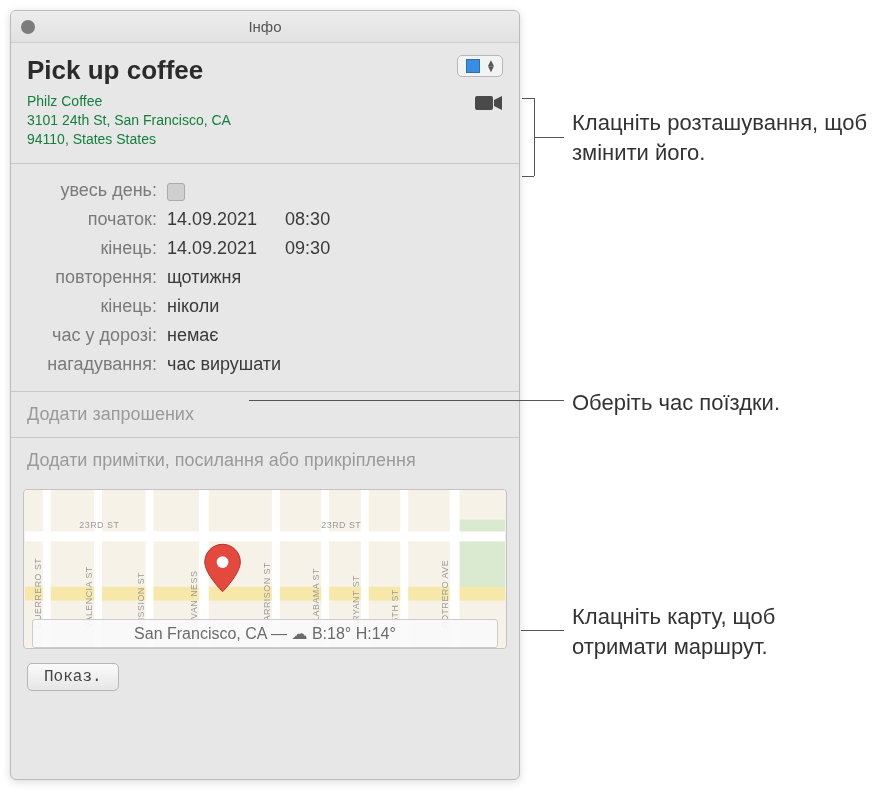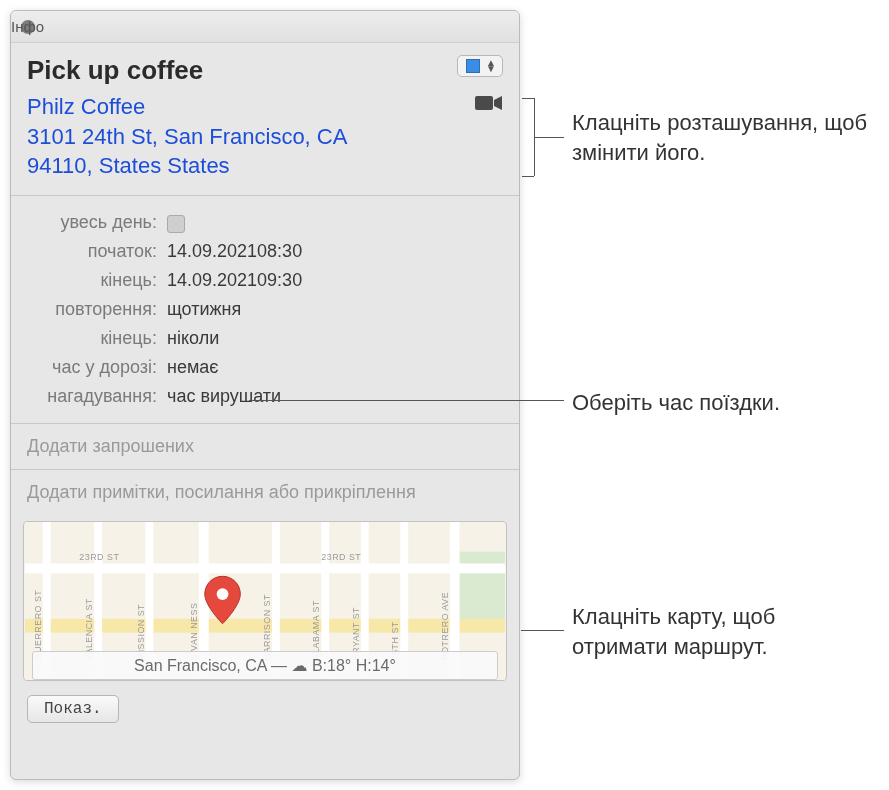--- a/index.html
+++ b/index.html
@@ -34,21 +34,21 @@
   .titlebar .close {
     width: 14px; height: 14px;
     border-radius: 50%;
     background: #7c7c7c;
     margin-left: 10px;
     cursor: pointer;
   }
   .titlebar .title {
     position: absolute;
     left: 0; right: 0;
-    text-align: left;
+    text-align: center;
     font-size: 15px;
     color: #555;
     pointer-events: none;
   }
   .header {
     padding: 12px 16px 14px 16px;
     background: #e7e7e7;
   }
   .title-row {
     display: flex;
@@ -76,22 +76,22 @@
     border: 1px solid #2b6fb8;
   }
   .chevrons {
     display:flex; flex-direction:column; line-height:6px; font-size:10px; color:#555;
   }
   .loc-row {
     display:flex; justify-content:space-between; align-items:flex-start;
     margin-top:6px;
   }
   .location {
-    font-size: 22px;
-    color: #1d4ed8;
+    font-size: 14px;
+    color: #15803d;
     line-height: 1.35;
   }
   .video-icon {
     width: 28px; height: 18px;
     margin-top: 2px;
     cursor: pointer;
   }
   .video-icon svg { width:100%; height:100%; }
   .divider { height:1px; background:#c8c8c8; }
   .fields {
@@ -105,20 +105,21 @@
   }
   .field-label {
     width: 140px;
     text-align: right;
     color: #7a7a7a;
     padding-right: 10px;
   }
   .field-value {
     color: #3a3a3a;
     display:flex;
+    gap: 28px;
   }
   .checkbox {
     width:18px; height:18px;
     background:#cfcfcf;
     border:1px solid #aaa;
     border-radius:3px;
     cursor:pointer;
   }
   .section {
     padding: 12px 16px;

